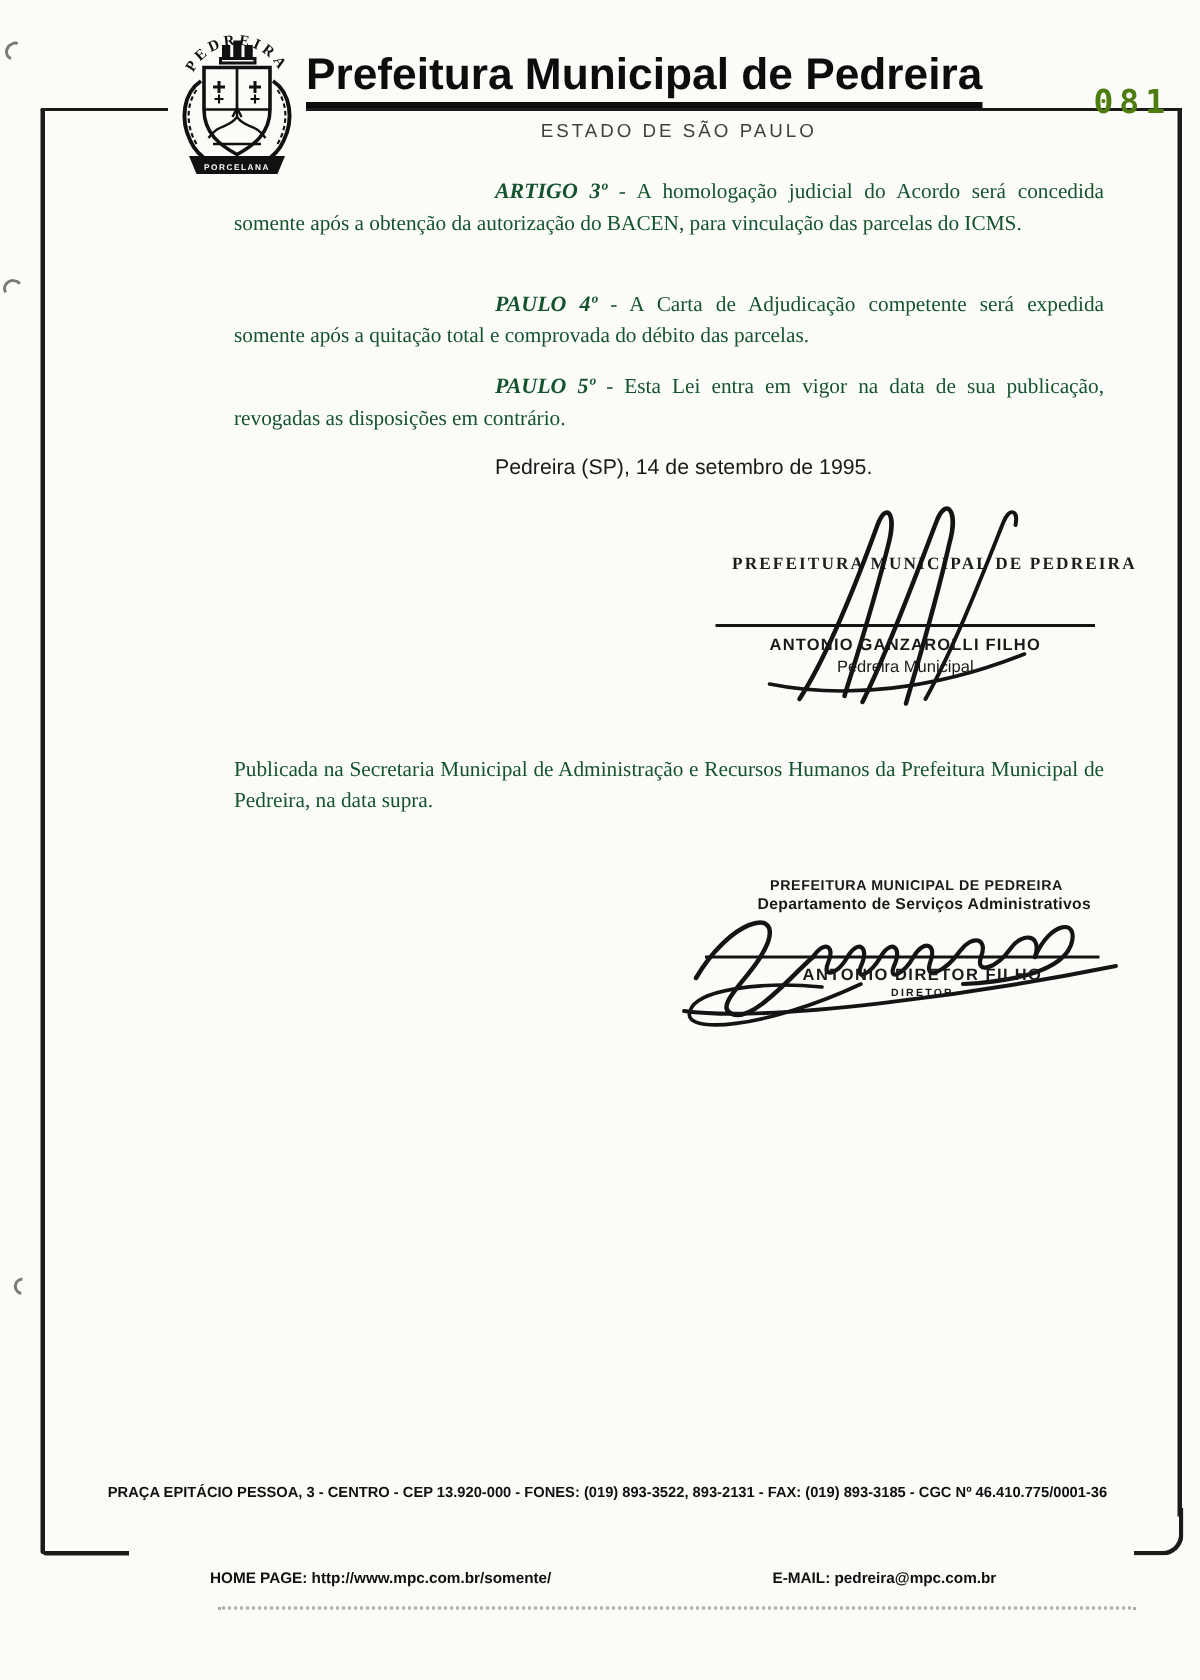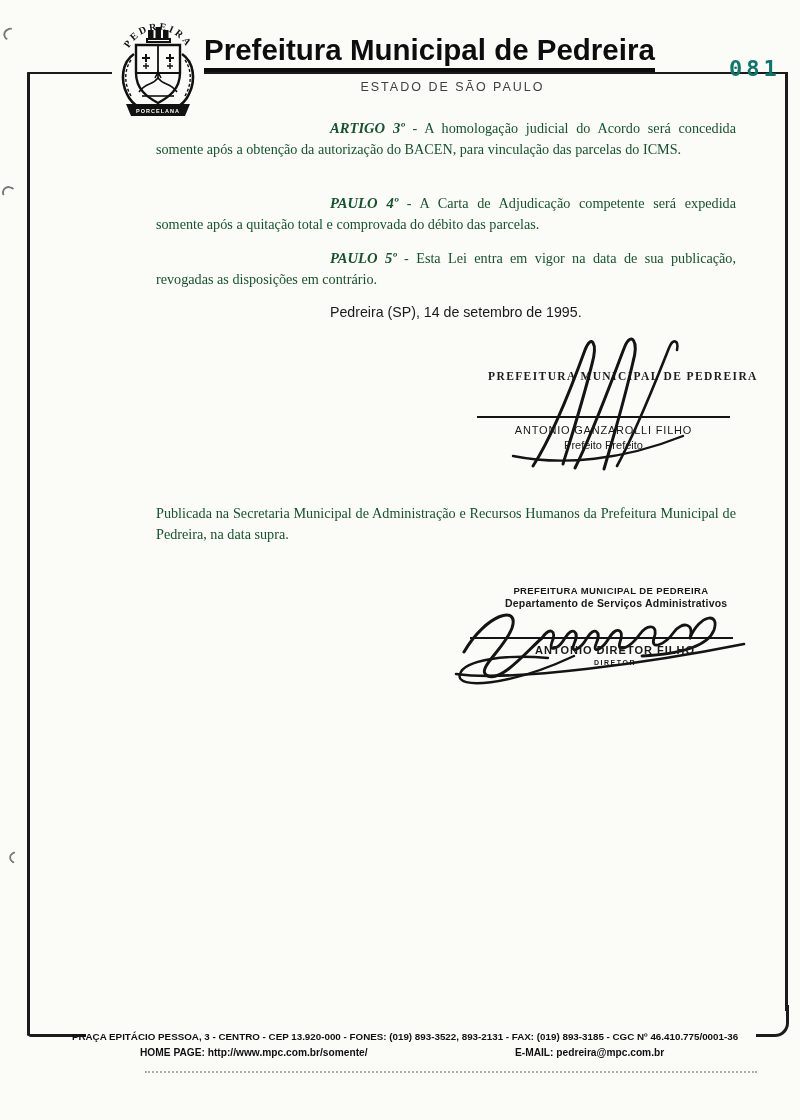--- a/index.html
+++ b/index.html
@@ -13,55 +13,55 @@
   .frame-line{background:#1b1b1b;position:absolute;}
   #frame-top{left:27px;top:72px;width:761px;height:2px;border-radius:2px 0 0 2px;}
   #frame-left{left:27px;top:72px;width:3px;height:964px;border-radius:3px;}
   #frame-bl{left:28px;top:1034px;width:58px;height:3px;border-radius:0 0 0 3px;}
   #frame-right{left:785px;top:73px;width:3px;height:938px;}
   #frame-br{position:absolute;left:756px;top:1005px;width:30px;height:29px;
     border-right:3px solid #1b1b1b;border-bottom:3px solid #1b1b1b;
     border-bottom-right-radius:14px;}
   
   #page-number{left:729px;top:56px;font-family:"DejaVu Sans Mono",monospace;
-    font-weight:bold;font-size:22px;letter-spacing:4px;color:#0f766e;}
+    font-weight:bold;font-size:22px;letter-spacing:4px;color:#4d7c0f;}
   #logo{left:112px;top:12px;width:92px;height:110px;background:#fbfbf8;}
   #doc-title{left:204px;top:33px;font-size:29.5px;font-weight:700;
     letter-spacing:0px;border-bottom:4px solid #0d0d0d;padding-bottom:1px;
     white-space:nowrap;color:#0d0d0d;}
   #doc-subtitle{left:204px;top:80px;width:497px;text-align:center;
     font-size:12.5px;letter-spacing:2px;color:#414141;}
   
   .body-par{width:580px;left:156px;text-align:justify;
     font-size:14.2px;line-height:21px;margin:0;color:#14532d;font-family:Liberation Serif, serif;}
   .art-par{text-indent:174px;}
   .art-label{font-weight:bold;font-style:italic;font-size:14.6px;}
   #art3{top:118px;} #art4{top:193px;} #art5{top:248px;}
   #dateline{left:330px;top:304px;font-size:14.2px;}
   #publication{top:503px;}
   
   .stamp-org1{left:488px;top:370px;width:240px;white-space:nowrap;
     font-family:"Liberation Serif",serif;font-weight:bold;font-size:11.5px;
     letter-spacing:1.4px;color:#1d1d1d;}
   #sig1-rule{left:477px;top:416px;width:253px;height:2px;background:#141414;}
   #sig1-name{left:477px;top:424px;width:253px;text-align:center;
-    font-size:11px;font-weight:normal;letter-spacing:0.8px;white-space:nowrap;}
+    font-size:11px;font-weight:bold;letter-spacing:0.8px;white-space:nowrap;}
   #sig1-role{left:477px;top:439px;width:253px;text-align:center;font-size:11px;}
   #sig2-org{left:505px;top:585px;width:212px;text-align:center;
     font-size:9.5px;font-weight:bold;letter-spacing:0.4px;white-space:nowrap;}
   #sig2-dept{left:505px;top:597px;width:212px;text-align:center;
     font-size:10.5px;font-weight:bold;letter-spacing:0.2px;white-space:nowrap;}
   #sig2-rule{left:470px;top:637px;width:263px;height:2px;background:#141414;}
   #sig2-name{left:520px;top:644px;width:190px;text-align:center;
     font-size:11px;font-weight:bold;letter-spacing:1px;white-space:nowrap;}
   #sig2-role{left:520px;top:659px;width:190px;text-align:center;
     font-size:7px;font-weight:bold;letter-spacing:1.5px;}
   svg.sig path{fill:none;stroke:#141414;stroke-linecap:round;stroke-linejoin:round;}
   
-  #footer-line1{left:40px;top:1031px;width:730px;text-align:center;
+  #footer-line1{left:40px;top:990px;width:730px;text-align:center;
     font-size:9.8px;font-weight:bold;white-space:nowrap;color:#101010;}
   #footer-line2{left:40px;top:1047px;width:730px;font-size:10.2px;
     font-weight:bold;color:#101010;}
   #footer-home{position:absolute;left:100px;top:0;}
   #footer-email{position:absolute;left:475px;top:0;}
   #footer-dots{left:145px;top:1071px;width:612px;height:1px;
     border-top:2px dotted #6b6b6b;opacity:.55;}
   
   .curl{position:absolute;width:9px;height:8px;border:2px solid #5a5a5a;
     border-radius:60% 50% 60% 50%;border-right-color:transparent;
@@ -142,21 +142,21 @@
 
 <div class="abs stamp-org1">PREFEITURA MUNICIPAL DE PEDREIRA</div>
 <svg class="abs sig" style="left:505px;top:336px;" width="200" height="136" viewBox="0 0 200 136">
   <path d="M 28 130 C 50 96, 72 36, 80 14 C 86 -2, 93 6, 87 28 C 76 72, 64 108, 58 128" stroke-width="3"></path>
   <path d="M 70 132 C 90 92, 112 30, 120 10 C 126 -4, 134 4, 128 26 C 117 74, 105 112, 99 133" stroke-width="3"></path>
   <path d="M 112 130 C 132 94, 152 42, 164 12 C 168 2, 174 4, 172 14" stroke-width="2.6"></path>
   <path d="M 8 120 C 58 130, 118 124, 178 100" stroke-width="2.4"></path>
 </svg>
 <div class="abs" id="sig1-rule"></div>
 <div class="abs" id="sig1-name">ANTONIO GANZAROLLI FILHO</div>
-<div class="abs" id="sig1-role">Prefeito Prefeito</div>
+<div class="abs" id="sig1-role">Pedreira Municipal</div>
 
 <p class="abs body-par" id="publication">Publicada na Secretaria Municipal de Administração e Recursos Humanos da Prefeitura Municipal de Pedreira, na data supra.</p>
 
 <div class="abs" id="sig2-org">PREFEITURA MUNICIPAL DE PEDREIRA</div>
 <div class="abs" id="sig2-dept">Departamento de Serviços Administrativos</div>
 <div class="abs" id="sig2-rule"></div>
 <svg class="abs sig" style="left:444px;top:598px;" width="320" height="90" viewBox="0 0 320 90">
   <path d="M 20 54 C 42 16, 76 6, 68 30 C 60 52, 30 72, 44 78 C 58 84, 86 50, 98 40" stroke-width="3"></path>
   <path d="M 98 40 C 106 28, 113 33, 108 44 C 104 54, 114 52, 121 40 C 128 28, 136 33, 130 46 C 126 56, 136 52, 143 40 C 150 28, 158 33, 152 46 C 148 56, 158 52, 165 40 C 172 28, 181 31, 176 44 C 172 56, 186 50, 196 36 C 204 25, 215 27, 210 40 C 206 52, 220 48, 230 34 C 238 23, 251 25, 246 40" stroke-width="2.8"></path>
   <path d="M 246 40 C 256 16, 276 14, 270 32 C 264 48, 236 56, 198 58" stroke-width="2.8"></path>

